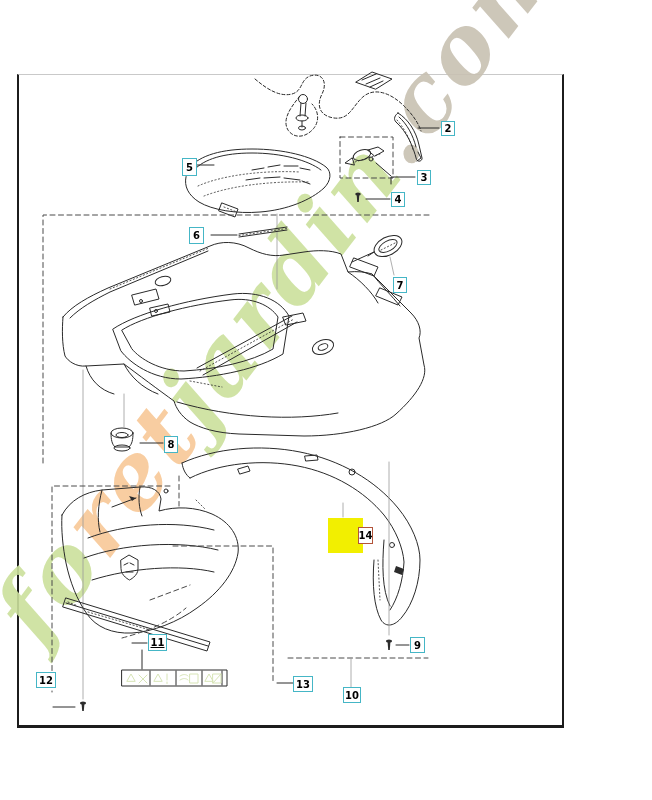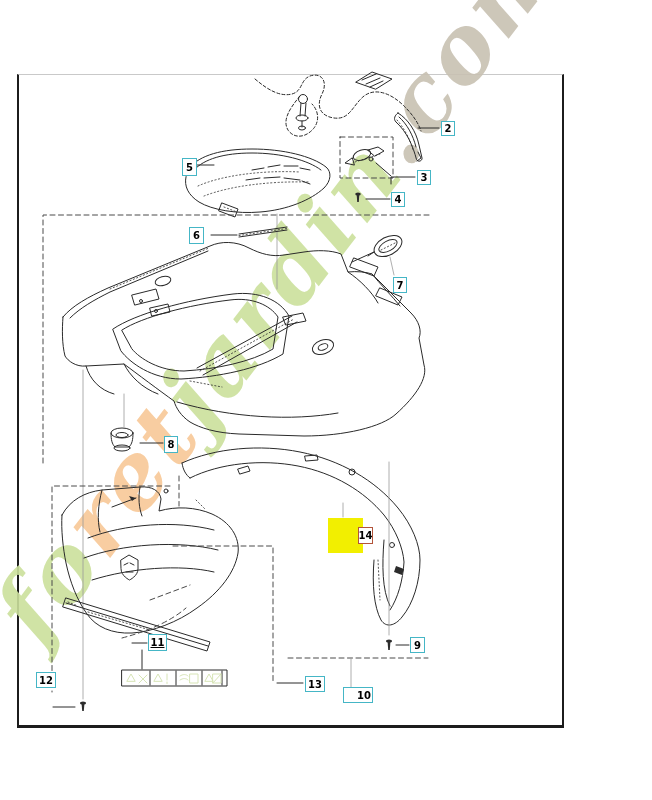--- a/index.html
+++ b/index.html
@@ -254,33 +254,33 @@
     </div>
 
   <div class="callout" style="left: 164px; top: 436px; width: 12px; height: 15px; border-color: rgb(69, 182, 198);">
     <span>8</span>
     </div>
 
   <div class="callout" style="left: 410px; top: 637px; width: 13px; height: 14px; border-color: rgb(69, 182, 198);">
     <span>9</span>
     </div>
 
-  <div class="callout" style="left: 343px; top: 687px; width: 16px; height: 14px; border-color: rgb(69, 182, 198); padding-left: 12px;">
+  <div class="callout" style="left: 343px; top: 687px; width: 16px; height: 14px; border-color: rgb(69, 182, 198);">
     <span>10</span>
     </div>
 
   <div class="callout" style="left: 148px; top: 634px; width: 17px; height: 15px; border-color: rgb(69, 182, 198); text-decoration: underline;">
     <span>11</span>
     </div>
 
   <div class="callout" style="left: 36px; top: 672px; width: 18px; height: 14px; border-color: rgb(69, 182, 198); text-align: right;">
     <span>12</span>
     </div>
 
-  <div class="callout" style="left: 305px; top: 676px; width: 18px; height: 14px; border-color: rgb(69, 182, 198); text-align: right;">
+  <div class="callout" style="left: 293px; top: 676px; width: 18px; height: 14px; border-color: rgb(69, 182, 198); text-align: right;">
     <span>13</span>
     </div>
 
   <div id="hl14" style="background: rgb(242, 239, 0);">
     <div class="callout" style="width: 15px; height: 15px; border-color: rgb(178, 84, 58); margin-left: 40px;">
       <span>14</span>
       </div>
   </div>
 
 </div>

